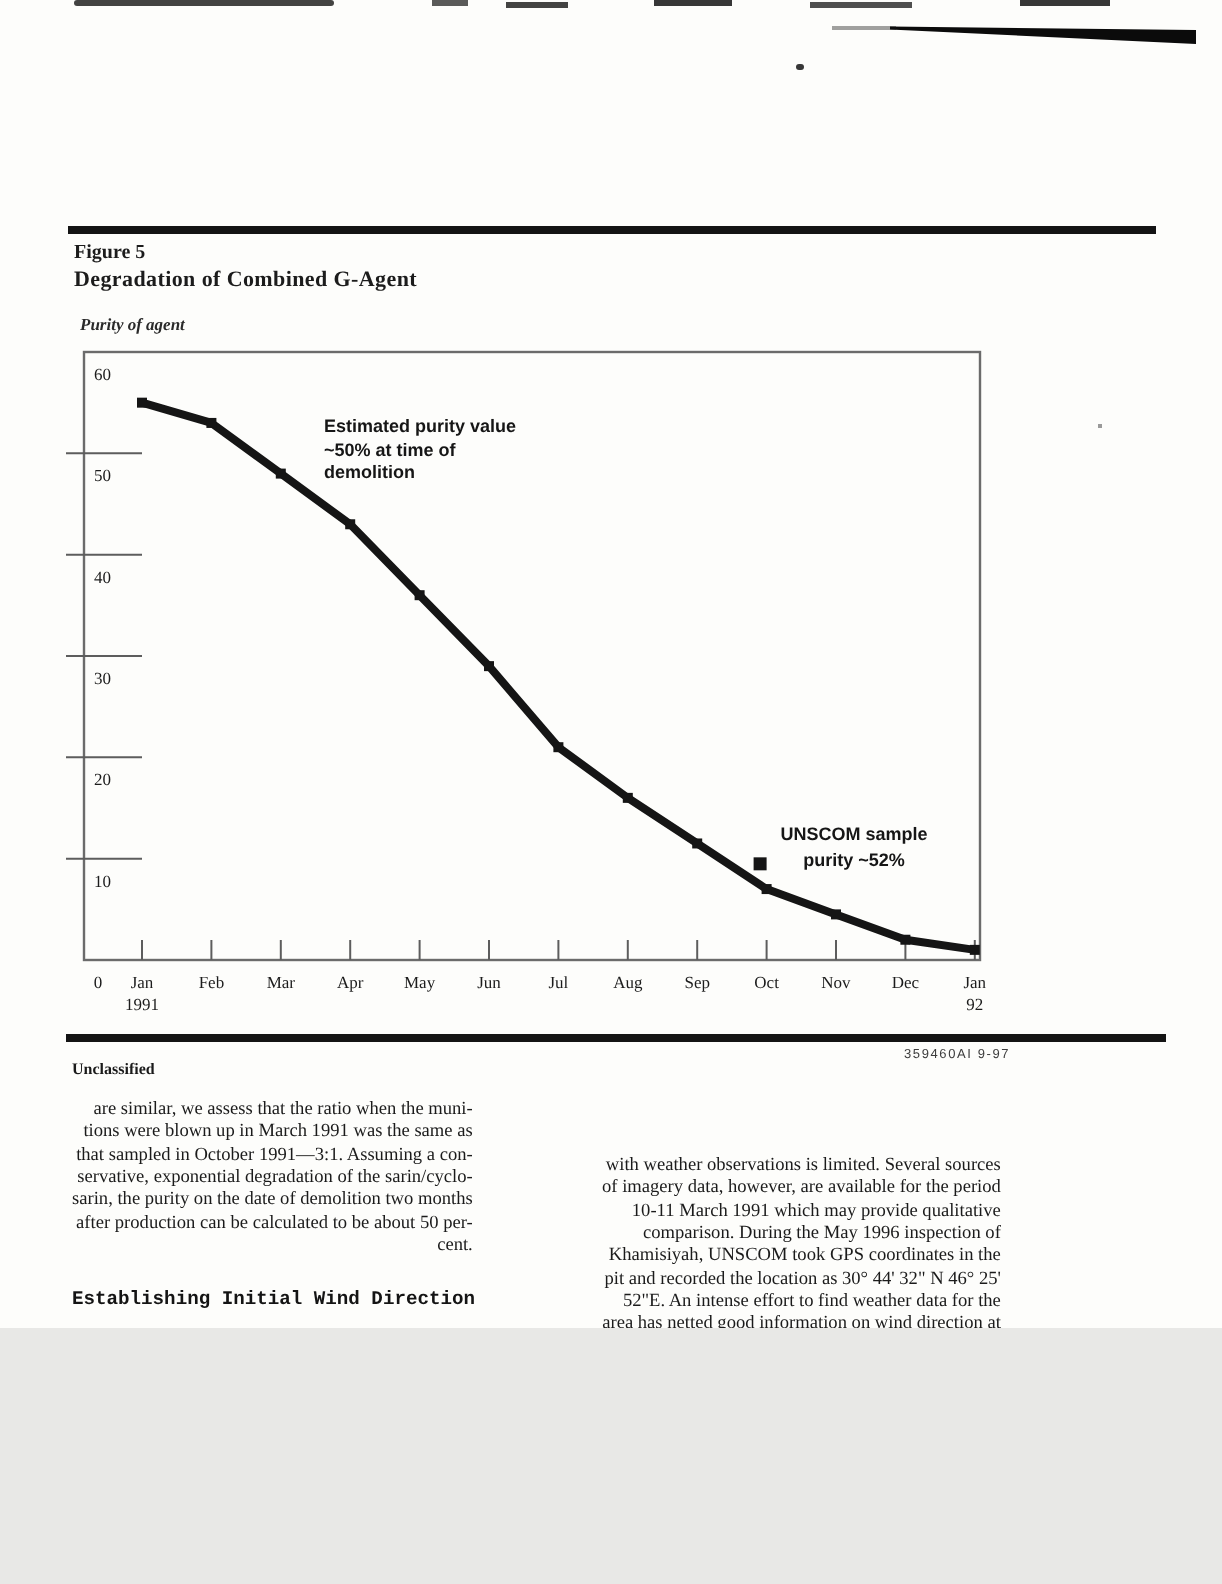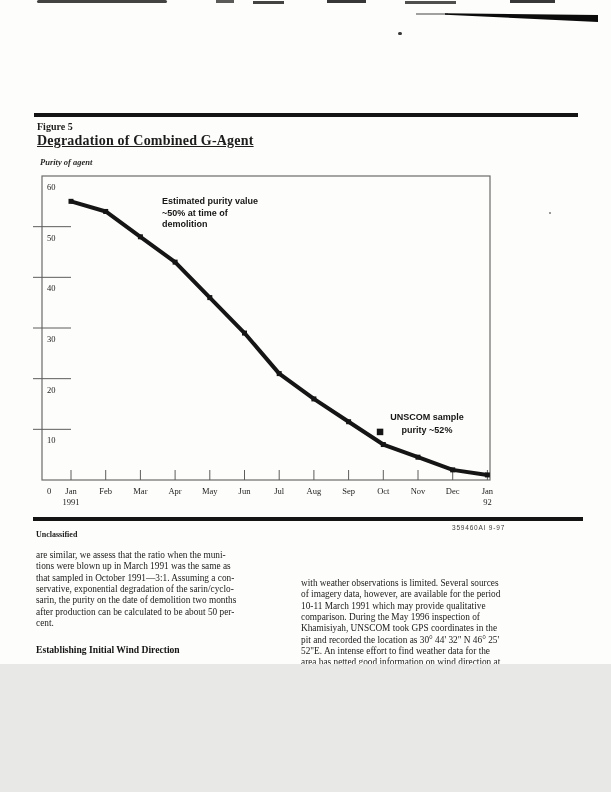--- a/index.html
+++ b/index.html
@@ -5,30 +5,30 @@
   html,body{margin:0;padding:0;background:#e8e8e6;}
   .page{
     position:relative;width:611px;height:664px;margin:0 auto;
     background:#fdfdfb;overflow:hidden;
     font-family:"Liberation Serif", serif;color:#1c1c1c;
   }
   .abs{position:absolute;}
   .artifact{position:absolute;background:#141414;}
   .rule{position:absolute;background:#141414;height:3.5px;}
   .fig-label{font-family:"Liberation Serif",serif;font-weight:bold;font-size:10px;line-height:12px;}
-  .fig-title{font-family:"Liberation Serif",serif;font-weight:bold;font-size:14px;line-height:13px;letter-spacing:0.2px;text-decoration:underline;}
+  .fig-title{font-family:"Liberation Serif",serif;font-weight:bold;font-size:11px;line-height:13px;letter-spacing:0.2px;}
   .axis-caption{font-family:"Liberation Serif",serif;font-style:italic;font-size:8.5px;color:#2a2a2a;}
   .chart-note{
     font-family:"Liberation Sans",sans-serif;font-weight:bold;font-size:9px;
     line-height:11.6px;color:#161616;white-space:pre-line;
   }
   .classif{font-family:"Liberation Serif",serif;font-weight:bold;font-size:8px;color:#1a1a1a;}
   .fig-id{font-family:"Liberation Sans",sans-serif;font-size:6.5px;color:#3d3d3d;letter-spacing:0.8px;}
   .body-text{
-    font-size:9.3px;line-height:11.35px;white-space:pre;color:#1b1b1b;
+    font-size:9.3px;line-height:11.35px;white-space:pre;color:#1b1b1b;text-align:right;
   }
   .body-heading{font-size:9.6px;font-weight:bold;white-space:pre;color:#141414;}
   .page-num{font-size:9.5px;color:#2a2a2a;}
   svg text{font-family:"Liberation Serif",serif;font-size:8.5px;fill:#1c1c1c;}
 </style>
 </head>
 <body>
 
 <div class="page">
 
@@ -100,38 +100,38 @@
       <rect x="246.70000000000002" y="213.10000000000002" width="5" height="5" fill="#151515"></rect>
       <rect x="281.40000000000003" y="238.43333333333334" width="5" height="5" fill="#151515"></rect>
       <rect x="316.1" y="261.23333333333335" width="5" height="5" fill="#151515"></rect>
       <rect x="350.8" y="284.0333333333333" width="5" height="5" fill="#151515"></rect>
       <rect x="385.5" y="296.7" width="5" height="5" fill="#151515"></rect>
       <rect x="420.20000000000005" y="309.3666666666667" width="5" height="5" fill="#151515"></rect>
       <rect x="454.90000000000003" y="314.43333333333334" width="5" height="5" fill="#151515"></rect>
       <rect x="346.8" y="270.6666666666667" width="6.5" height="6.5" fill="#151515"></rect>
     </svg>
 
-  <div class="abs chart-note" style="left:162px;top:196px;width:112px;">Estimated purity value
+  <div class="abs chart-note" style="left:162px;top:208px;width:112px;">Estimated purity value
 ~50% at time of
 demolition</div>
   <div class="abs chart-note" style="left:386px;top:411px;width:82px;text-align:center;line-height:13px;">UNSCOM sample
 purity ~52%</div>
 
   <div class="rule" style="left:33px;top:517px;width:550px;"></div>
   <div class="abs classif" style="left:36px;top:530px;">Unclassified</div>
   <div class="abs fig-id" style="left:452px;top:524px;width:96px;">359460AI 9-97</div>
 
   <div class="abs body-text" style="left:36px;top:550px;">are similar, we assess that the ratio when the muni-
 tions were blown up in March 1991 was the same as
 that sampled in October 1991—3:1. Assuming a con-
 servative, exponential degradation of the sarin/cyclo-
 sarin, the purity on the date of demolition two months
 after production can be calculated to be about 50 per-
 cent.</div>
-  <div class="abs body-heading" style="left:36px;top:644px;">Establishing Initial Wind Direction</div>
+  <div class="abs body-heading" style="left:36px;top:644px;font-family:Liberation Mono, monospace;">Establishing Initial Wind Direction</div>
   <div class="abs body-text" style="left:301px;top:578px;">with weather observations is limited. Several sources
 of imagery data, however, are available for the period
 10-11 March 1991 which may provide qualitative
 comparison. During the May 1996 inspection of
 Khamisiyah, UNSCOM took GPS coordinates in the
 pit and recorded the location as 30° 44' 32" N 46° 25'
 52"E. An intense effort to find weather data for the
 area has netted good information on wind direction at
 the time of the explosion in March 1991. These
 include photography of the soot patterns created by</div>

